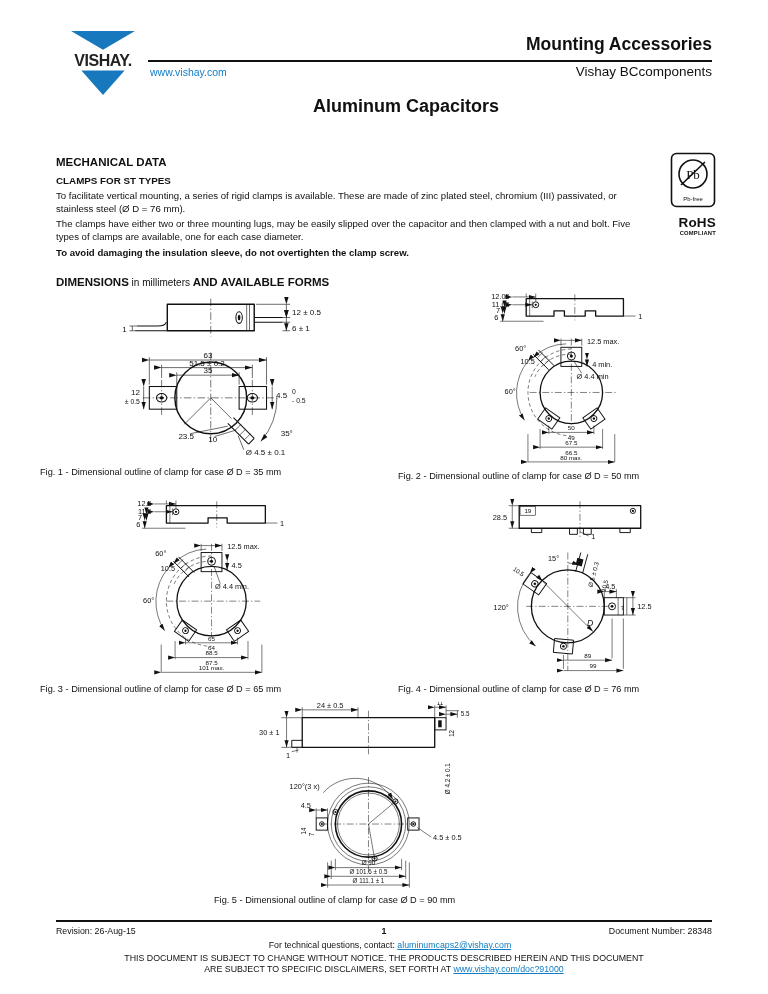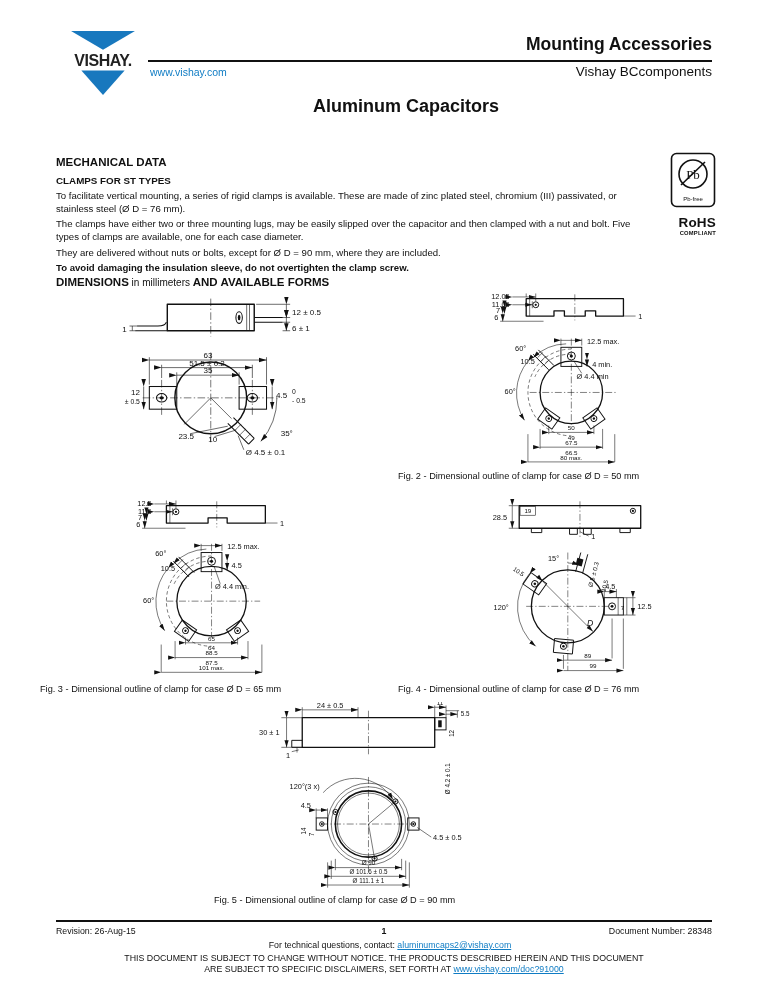--- a/index.html
+++ b/index.html
@@ -69,21 +69,20 @@
   <div class="hdr-rule"></div>
   <a class="hdr-url lnk" style="text-decoration:none;">www.vishay.com</a>
   <div class="hdr-sub">Vishay BCcomponents</div>
   <div class="doc-title">Aluminum Capacitors</div>
 
   <div class="mech">
     <h3>MECHANICAL DATA</h3>
     <h4>CLAMPS FOR ST TYPES</h4>
     <p>To facilitate vertical mounting, a series of rigid clamps is available. These are made of zinc plated steel, chromium (III) passivated, or stainless steel (Ø D = 76 mm).</p>
     <p>The clamps have either two or three mounting lugs, may be easily slipped over the capacitor and then clamped with a nut and bolt. Five types of clamps are available, one for each case diameter.</p>
-    <p>They are delivered without nuts or bolts, except for Ø D = 90 mm, where they are included.</p>
     <p class="bold">To avoid damaging the insulation sleeve, do not overtighten the clamp screw.</p>
   </div>
 
   <div class="dimhead">
     <span>DIMENSIONS</span><span class="norm"> in millimeters </span><span>AND AVAILABLE FORMS</span>
   </div>
 
   <div class="rohs">
     <svg width="46" height="56" viewBox="0 0 46 56">
       <rect x="1.5" y="1.5" width="43" height="53" rx="5" fill="none" stroke="#111" stroke-width="1.6"></rect>
@@ -150,20 +149,21 @@
         <path class="m" d="M186,139 L208,161 M192,133 L214,155 M208,161 L214,155"></path>
         <path class="t" d="M194,146 L200,140 M199,151 L205,145 M204,156 L210,150"></path>
         <path class="de" d="M238,112 A70,70 0 0 1 221,158"></path>
         <text x="242" y="152">35°</text>
         <path class="t" d="M203,167 L197,152 M146,150 L186,142 M172,153 L195,146"></path>
         <text x="205" y="172">Ø 4.5 ± 0.1</text>
         <text x="142" y="156" class="mid">23.5</text>
         <text x="170" y="159" class="mid">10</text>
       </g>
     </svg>
+    <div class="caption">Fig. 1 - Dimensional outline of clamp for case Ø D = 35 mm</div>
   </div>
 
   <div class="fig" id="fig2">
     <svg class="figsvg" viewBox="0 0 330 205">
       <g>
         <path class="o" d="M120,10 H232 V30 H200 V24 H188 V30 H164 V24 H152 V30 H120 Z"></path>
         <line class="t" x1="124" y1="10" x2="124" y2="30"></line>
         <circle class="m" cx="131" cy="17" r="3.4"></circle>
           <circle cx="131" cy="17" r="1.3" fill="#111"></circle>
         <line class="cl" x1="176" y1="5" x2="176" y2="35"></line>

